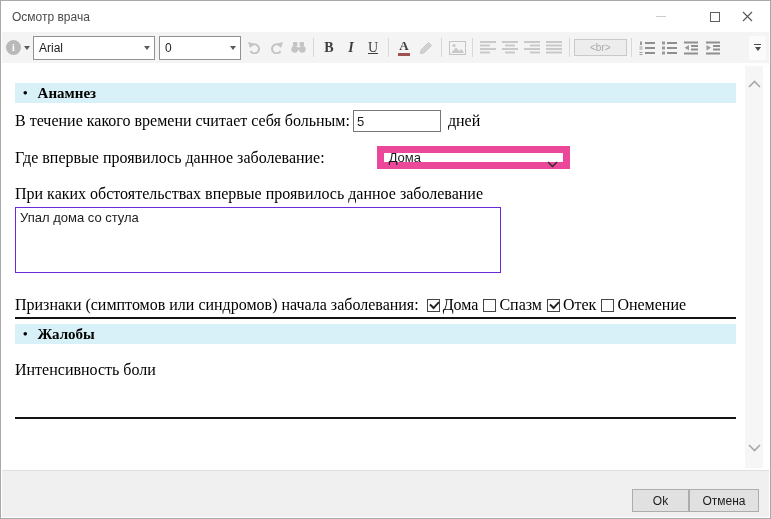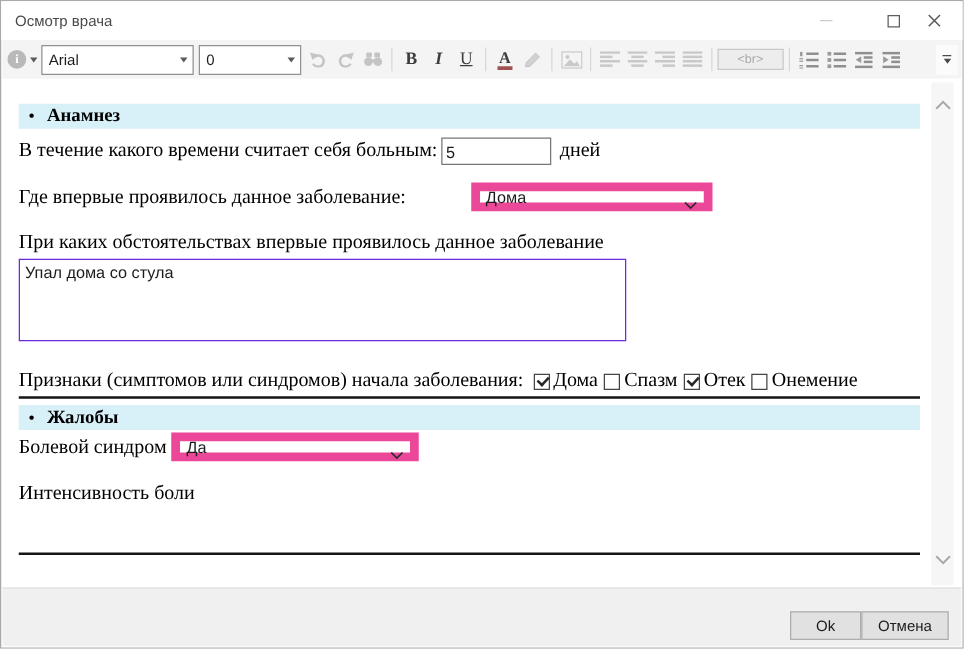--- a/index.html
+++ b/index.html
@@ -303,29 +303,20 @@
         </label>
       </div>
 
       <hr class="rule rule1">
 
       <div class="band band2">
         <span class="bullet">•</span>
         <span>Жалобы</span>
       </div>
 
-      <div class="frow row5">
-        <span class="lab">Болевой синдром</span>
-        <div class="sel w2">
-          <span>Да</span>
-          <svg width="11" height="7" viewBox="0 0 11 7">
-            <path d="M1 1 L5.5 5.5 L10 1" fill="none" stroke="#2b2b2b" stroke-width="1.4"></path>
-          </svg>
-        </div>
-      </div>
 
       <div class="frow row6">
         <span class="lab">Интенсивность боли</span>
       </div>
 
       <hr class="rule rule2">
     </div>
 
     <div class="scrollbar">
       <svg class="scroll-up" width="13" height="8" viewBox="0 0 13 8">

